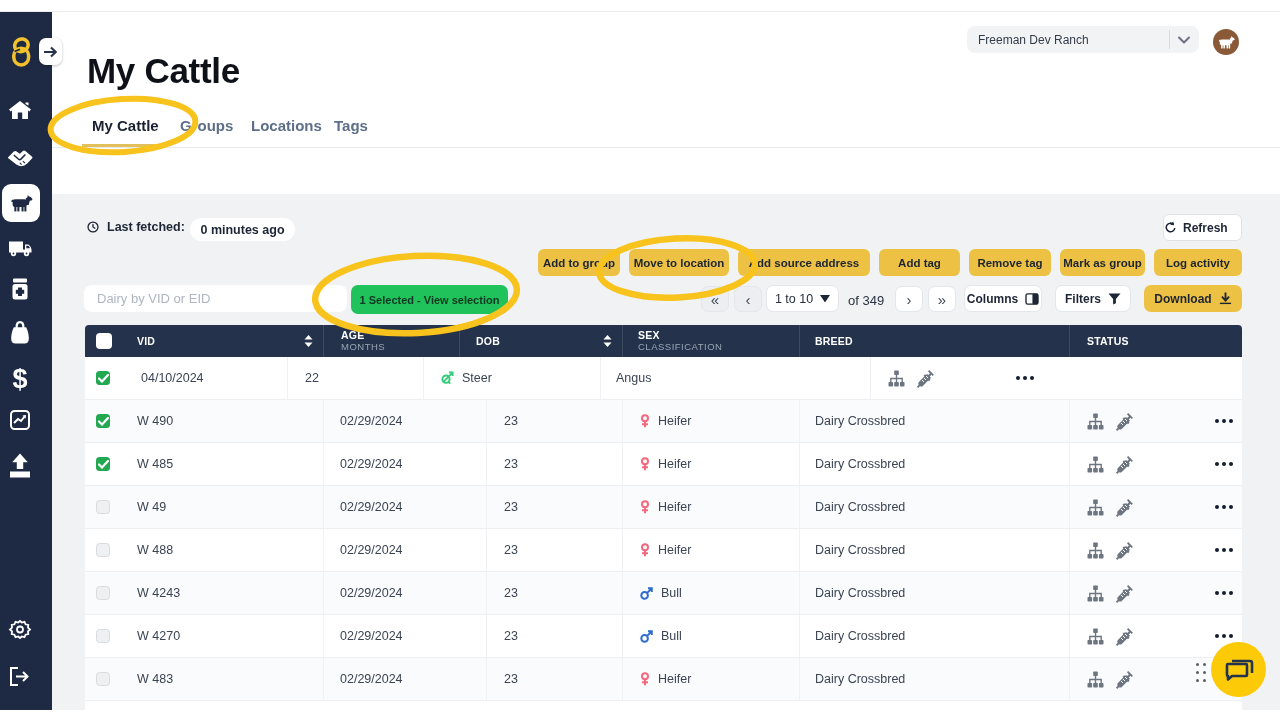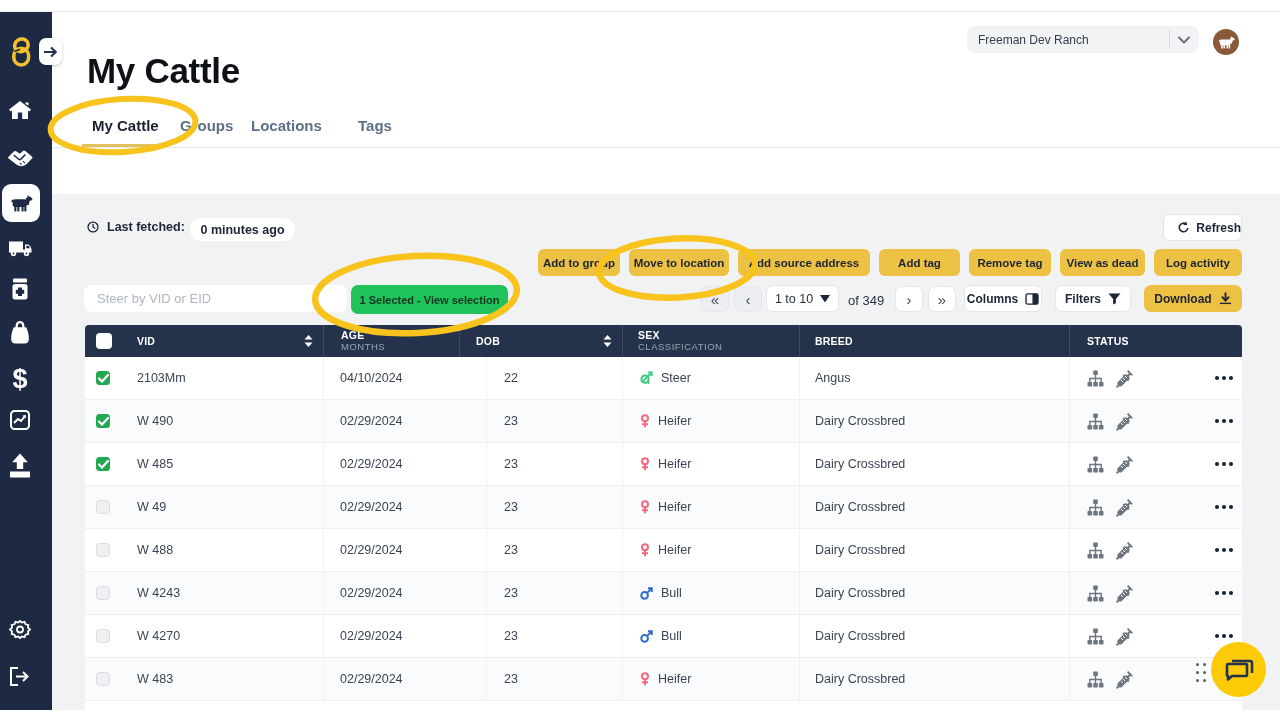--- a/index.html
+++ b/index.html
@@ -31,21 +31,21 @@
 #subtabline { position:absolute; left:30px; top:39px; width:89px; height:4px; background:#edb73d; border-radius:2px; }
 
 
 #content { position:absolute; left:0; top:194px; width:1228px; height:516px; background:#f1f2f4; }
 
 #lastfetched { position:absolute; left:35px; top:21px; height:23px; display:flex; align-items:center; }
 #lastfetched .lbl { font-size:12.5px; font-weight:bold; color:#1c2535; margin-left:8px; }
 #pill { position:absolute; left:138px; top:24px; height:23px; width:105px; background:#fff; border-radius:12px;
   display:flex; align-items:center; justify-content:center; font-size:12.5px; font-weight:bold; color:#1c2535; }
 #refreshbtn { position:absolute; left:1111px; top:20px; width:79px; height:27px; background:#fff;
-  border:1px solid #dfe3e7; border-radius:6px; display:flex; align-items:center; justify-content:flex-end;
+  border:1px solid #dfe3e7; border-radius:6px; display:flex; align-items:center; justify-content:flex-start;
   gap:6px; font-size:12px; font-weight:bold; color:#1d2636; }
 
 #actionsrow { position:absolute; right:38px; top:55px; height:27px; display:flex; gap:9px; }
 .ybtn { height:27px; background:#edc244; border-radius:6px; color:#1d2430; font-size:11.5px; font-weight:bold;
   display:flex; align-items:center; justify-content:center; }
 
 #toolbar { position:absolute; left:0; top:91px; width:1228px; height:27px; }
 #search { position:absolute; left:32px; top:0; width:263px; height:27px; background:#fff; border-radius:8px;
   display:flex; align-items:center; padding-left:13px; font-size:13px; color:#aeb6c0; }
 #greenbtn { position:absolute; left:299px; top:0; width:157px; height:29px; background:#1fc25b; border-radius:7px;
@@ -107,21 +107,21 @@
 </head>
 <body>
 <div id="app">
 
 <div id="main">
   <div id="topline"></div>
   <div id="title">My Cattle</div>
   <div class="tab" id="tab1" style="left:40px">My Cattle</div>
   <div class="tab" style="left:128px">Groups</div>
   <div class="tab" style="left:199px">Locations</div>
-  <div class="tab" style="left:306px">Tags</div>
+  <div class="tab" style="left:282px">Tags</div>
   <div id="tabline"></div>
   <div id="tabsborder"></div>
 
   <div id="account">
     <span class="nm">Freeman Dev Ranch</span>
     <span class="dv"></span>
     <svg style="position:absolute;left:210px;top:9px" width="14" height="10" viewBox="0 0 14 10">
           <path d="M2 2.5 L7 7.5 L12 2.5" stroke="#6a7280" stroke-width="2" fill="none" stroke-linecap="round" stroke-linejoin="round"></path>
         </svg>
   </div>
@@ -157,26 +157,26 @@
           </svg>
       Refresh
     </div>
 
     <div id="actionsrow">
       <div class="ybtn" style="width:82px">Add to group</div>
       <div class="ybtn" style="width:100px">Move to location</div>
       <div class="ybtn" style="width:132px">Add source address</div>
       <div class="ybtn" style="width:81px">Add tag</div>
       <div class="ybtn" style="width:82px">Remove tag</div>
-      <div class="ybtn" style="width:85px">View as dead</div>
+      <div class="ybtn" style="width:85px">Mark as group</div>
       <div class="ybtn" style="width:88px">Log activity</div>
     </div>
 
     <div id="toolbar">
-      <div id="search">Steer by VID or EID</div>
+      <div id="search">Dairy by VID or EID</div>
       <div id="greenbtn">1 Selected - View selection</div>
       <div class="pgbtn gray" style="left:649px">«</div>
       <div class="pgbtn gray" style="left:682px">‹</div>
       <div id="pagesel">1 to 10
         <svg width="10" height="7.5" viewBox="0 0 10 7.5">
               <path d="M0 0 L10 0 L5 7.5 Z" fill="#1d2636"></path>
             </svg>
       </div>
       <div id="of349">of 349</div>
       <div class="pgbtn white" style="left:843px">›</div>
@@ -226,21 +226,20 @@
             <div class="th c6">STATUS</div>
           </div>
           <div class="row" style="top:32px">
             <div class="cell c0">
               <span class="cb on">
                 <svg width="11" height="9" viewBox="0 0 11 9">
                   <path d="M1 4.5 L4 7.5 L10 1" fill="none" stroke="#fff" stroke-width="2.2" stroke-linecap="round"></path>
                 </svg>
               </span>
             </div>
-            <div class="cell c1">2103Mm</div>
             <div class="cell c2">04/10/2024</div>
             <div class="cell c3">22</div>
             <div class="cell c4"><svg width="13" height="14" viewBox="0 0 13 14">
                 <circle cx="5" cy="8.2" r="3.6" fill="none" stroke="#33cc7a" stroke-width="2"></circle>
                 <path d="M2.4 10.8 L7.6 5.6" stroke="#33cc7a" stroke-width="1.7"></path>
                 <path d="M7.6 5.6 L11 2.2 M11.6 5 L11.6 1.4 L8 1.4" fill="none" stroke="#33cc7a" stroke-width="1.9"></path>
                 <path d="M7.6 10.8 L9.2 12.6" stroke="#33cc7a" stroke-width="1.9"></path>
               </svg>Steer</div>
             <div class="cell c5">Angus</div>
             <div class="cell c6">

